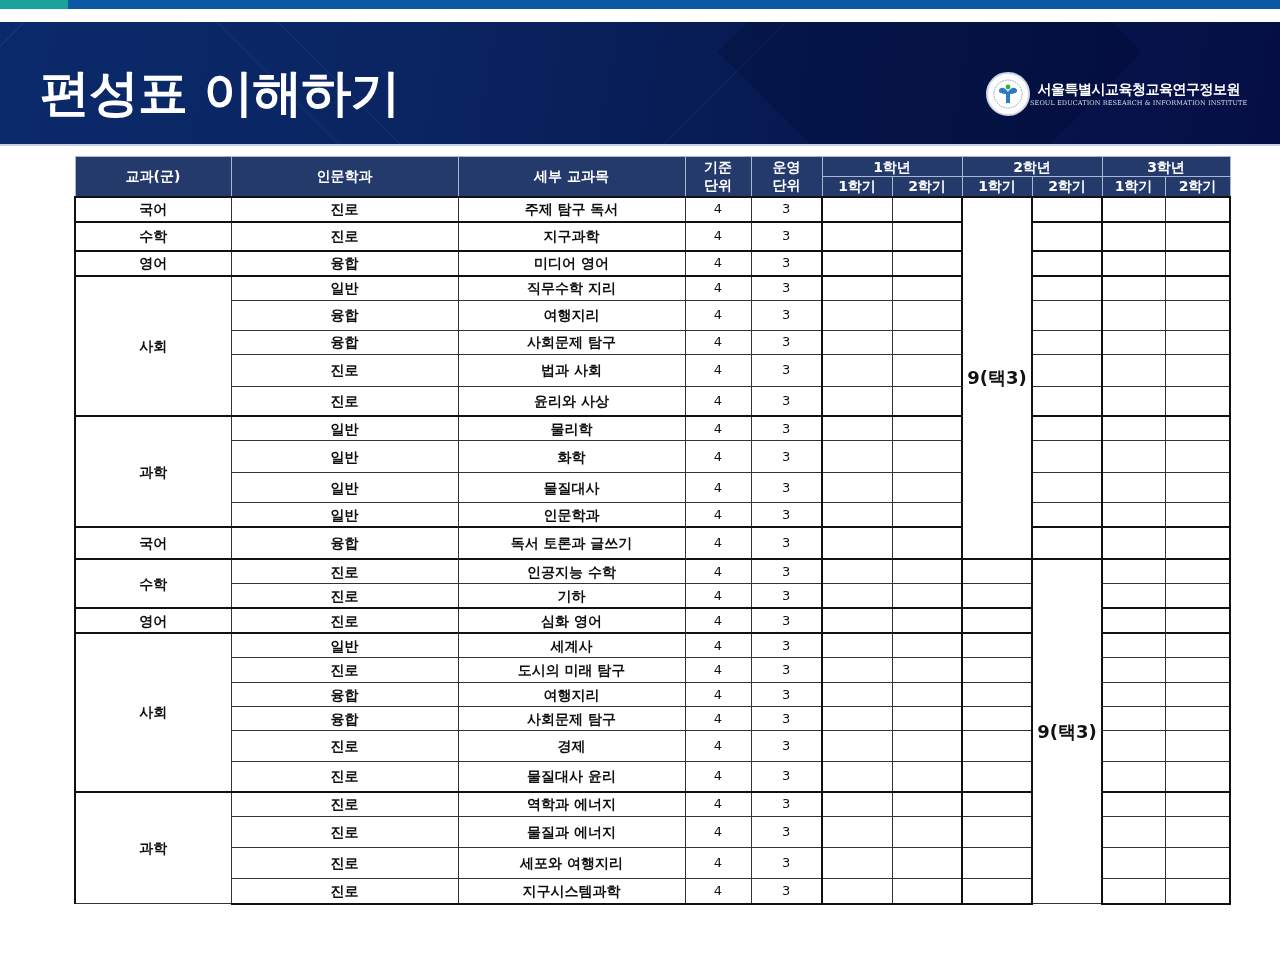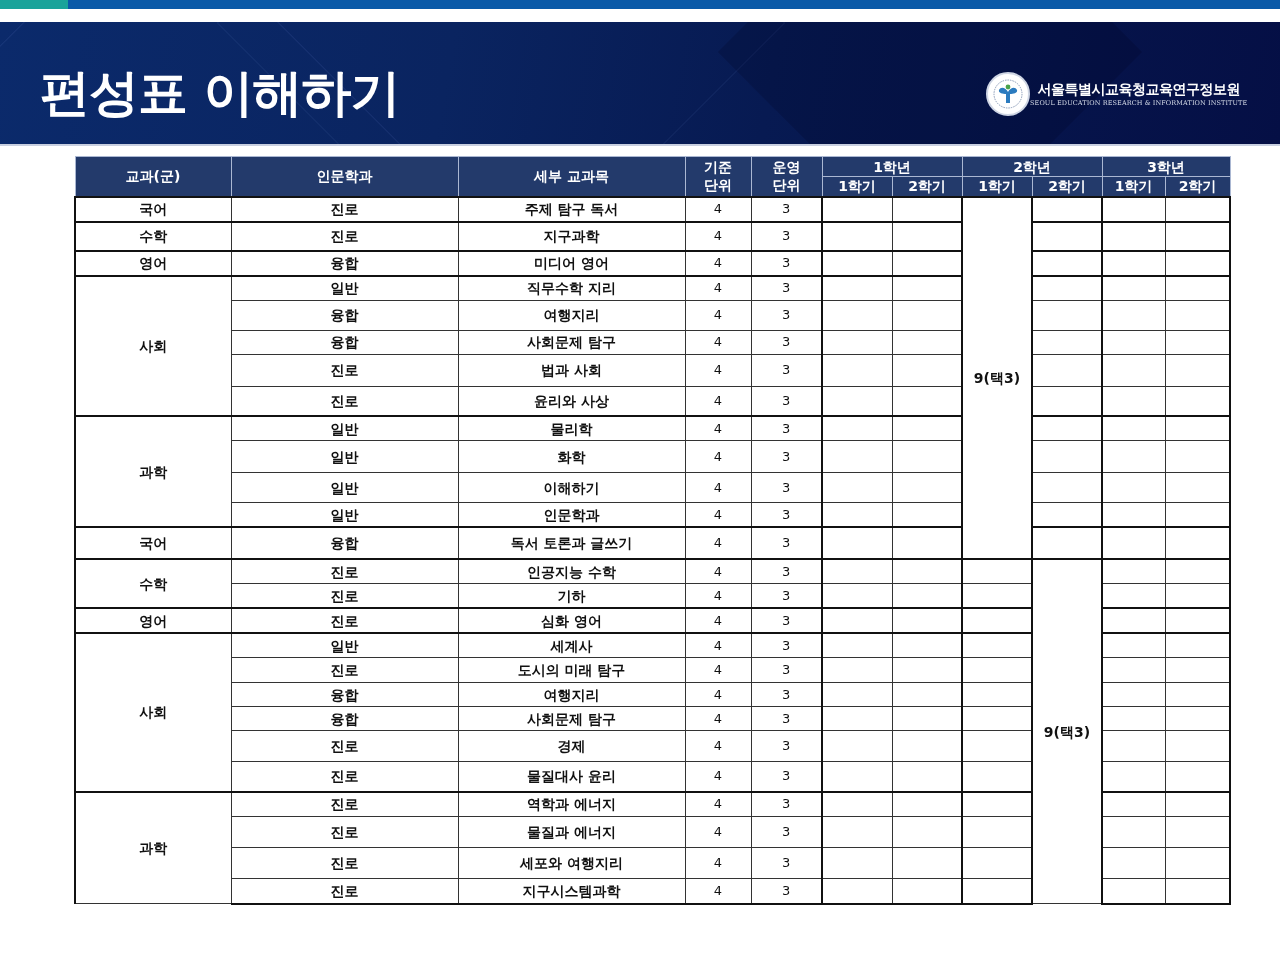--- a/index.html
+++ b/index.html
@@ -45,21 +45,21 @@
     border: 1px solid #aab7d2; text-align: center; padding: 0; line-height: 18px;
   }
   table.curriculum td {
     border: 1px solid #333; text-align: center; padding: 0; height: 23px;
     background: #fff; line-height: 16px;
   }
   table.curriculum tr.thick td { border-top: 2px solid #111; }
   table.curriculum td.grp { border-left: 2px solid #111; }
   table.curriculum td.num { font-weight: normal; font-family: "DejaVu Sans", sans-serif; font-size: 13px; }
   table.curriculum td.blank { }
-  table.curriculum td.merged { vertical-align: middle; font-size: 14px; }
+  table.curriculum td.merged { vertical-align: middle; font-size: 18px; }
   table.curriculum td.sepL { border-left: 2px solid #111; }
   table.curriculum td.sepR { border-right: 2px solid #111; }
   table.curriculum tbody tr:last-child td { border-bottom: 2px solid #111; }
   table.curriculum td.lastcol { border-right: 2px solid #111; }
 </style>
 </head>
 <body>
 
 <div class="topbar">
     <div class="accent"></div>
@@ -231,21 +231,21 @@
         <td class="num">4</td>
         <td class="num">3</td>
         <td class="blank sepL"></td>
         <td class="blank sepR"></td>
         <td class="blank sepR"></td>
         <td class="blank"></td>
         <td class="blank lastcol"></td>
       </tr>
       <tr style="height: 30px;">
         <td>일반</td>
-        <td>이해하기</td>
+        <td>물질대사</td>
         <td class="num">4</td>
         <td class="num">3</td>
         <td class="blank sepL"></td>
         <td class="blank sepR"></td>
         <td class="blank sepR"></td>
         <td class="blank"></td>
         <td class="blank lastcol"></td>
       </tr>
       <tr style="height: 23px;">
         <td>일반</td>

